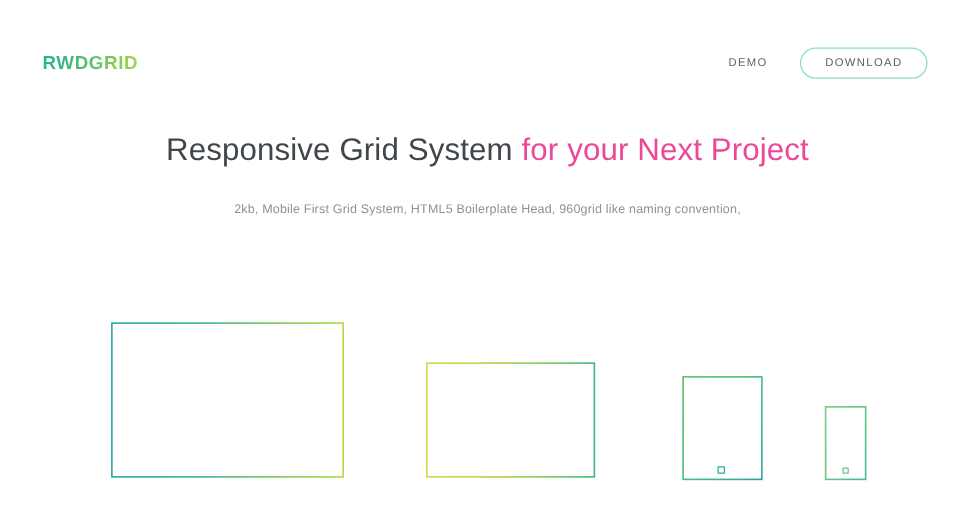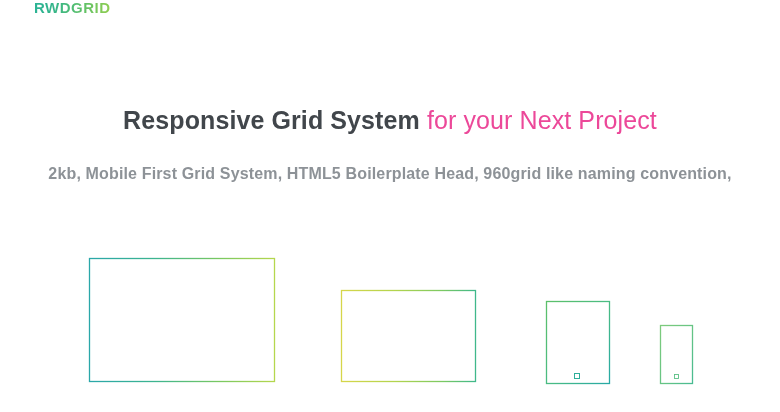--- a/index.html
+++ b/index.html
@@ -26,20 +26,21 @@
     overflow: hidden;
   }
 
   
   .site-header {
     position: absolute;
     top: 0; left: 0;
     width: 780px;
     height: 100px;
     display: flex;
+    align-items: center;
     justify-content: space-between;
     padding: 0 38px 0 34px;
   }
 
   .logo {
     font-family: "Liberation Sans", sans-serif;
     font-size: 15px;
     font-weight: 700;
     letter-spacing: 0.5px;
     line-height: 1;
@@ -94,33 +95,33 @@
 
   .headline {
     font-size: 25px;
     line-height: 1.25;
     font-weight: 400;
     letter-spacing: 0.1px;
     white-space: nowrap;
   }
   .headline .strong {
     color: #41464b;
-    font-weight: 700;
+    font-weight: 400;
   }
   .headline .light {
     color: #ec4899;
     font-weight: 300;
   }
 
   .subcopy {
     margin-top: 22px;
-    font-size: 16px;
+    font-size: 10px;
     line-height: 1.95;
     color: #8d9297;
-    font-weight: 700;
+    font-weight: 400;
     letter-spacing: 0.15px;
   }
   .subcopy .sub-line { display: block; white-space: nowrap; }
 
   
   .devices {
     position: absolute;
     top: 0; left: 0;
     width: 780px;
     height: 412px;
@@ -131,20 +132,24 @@
 </style>
 </head>
 <body>
 
 <div id="page">
 
   <header class="site-header">
 
     <div class="logo">RWDGRID</div>
 
+    <nav class="header-nav">
+      <a class="nav-link" href="#">DEMO</a>
+      <button class="btn-download">DOWNLOAD</button>
+    </nav>
 
   </header>
 
   <section class="hero">
 
     <h1 class="headline">
       <span class="strong">Responsive Grid System</span><span class="light"> for your Next Project</span>
     </h1>
 
     <p class="subcopy">

